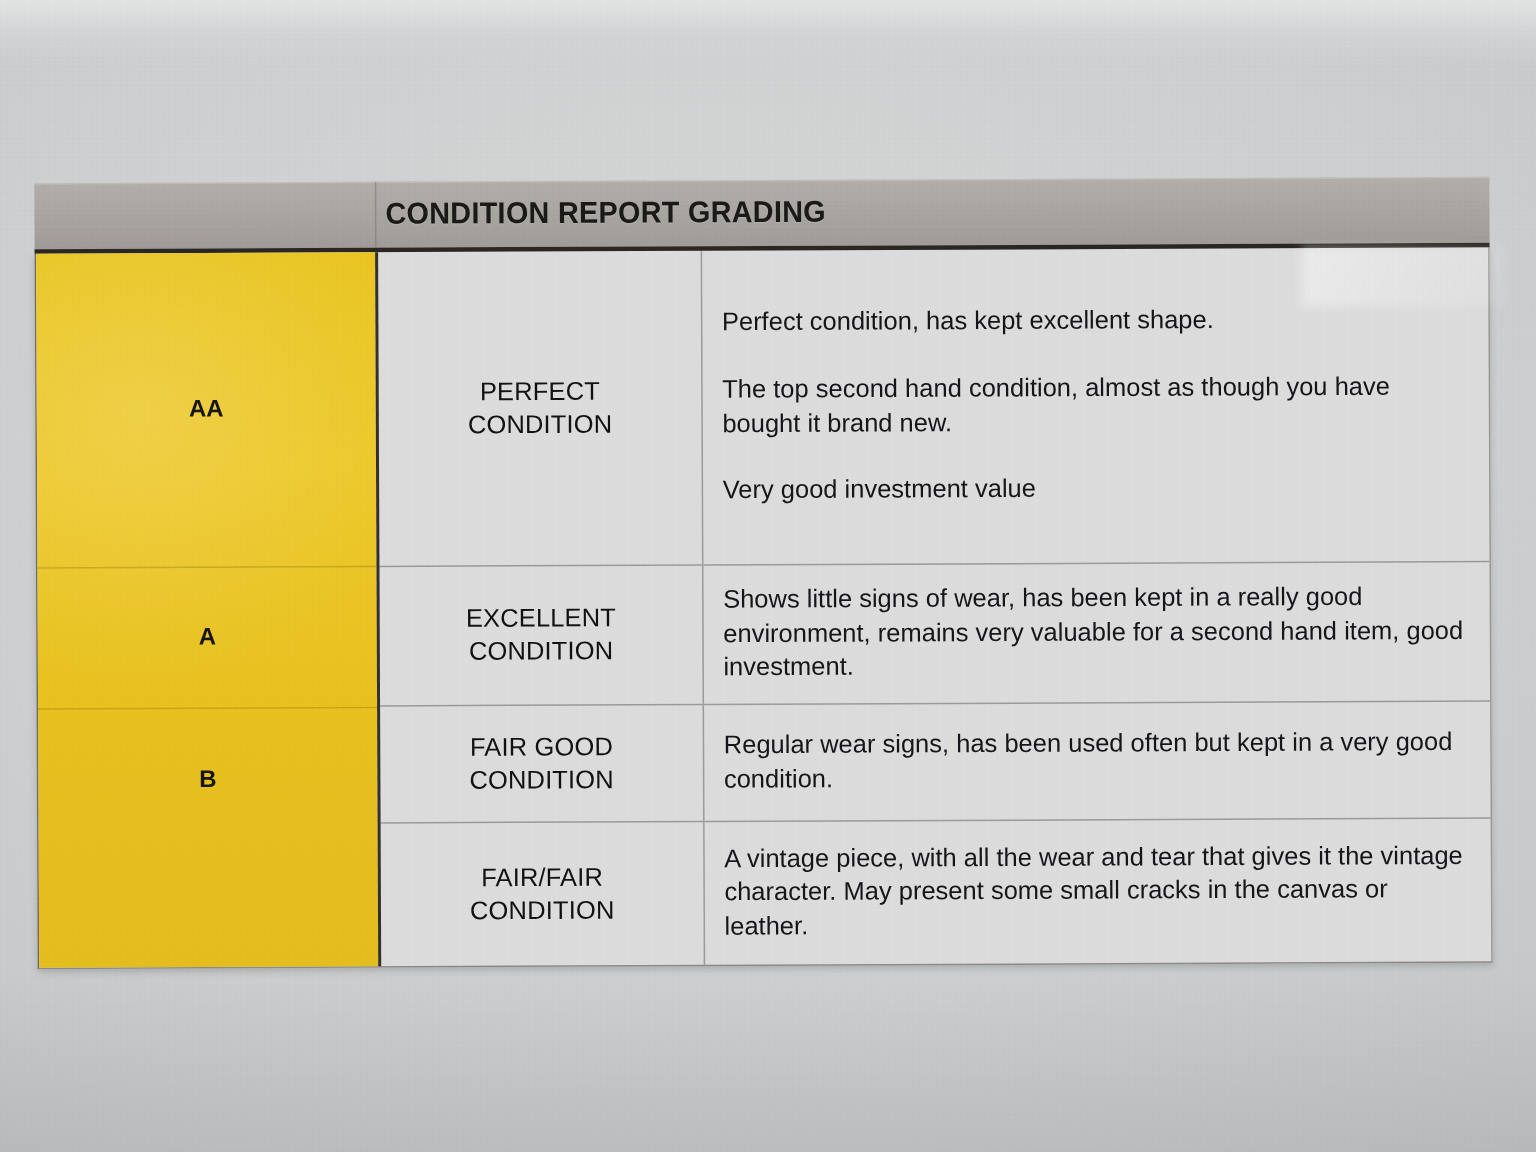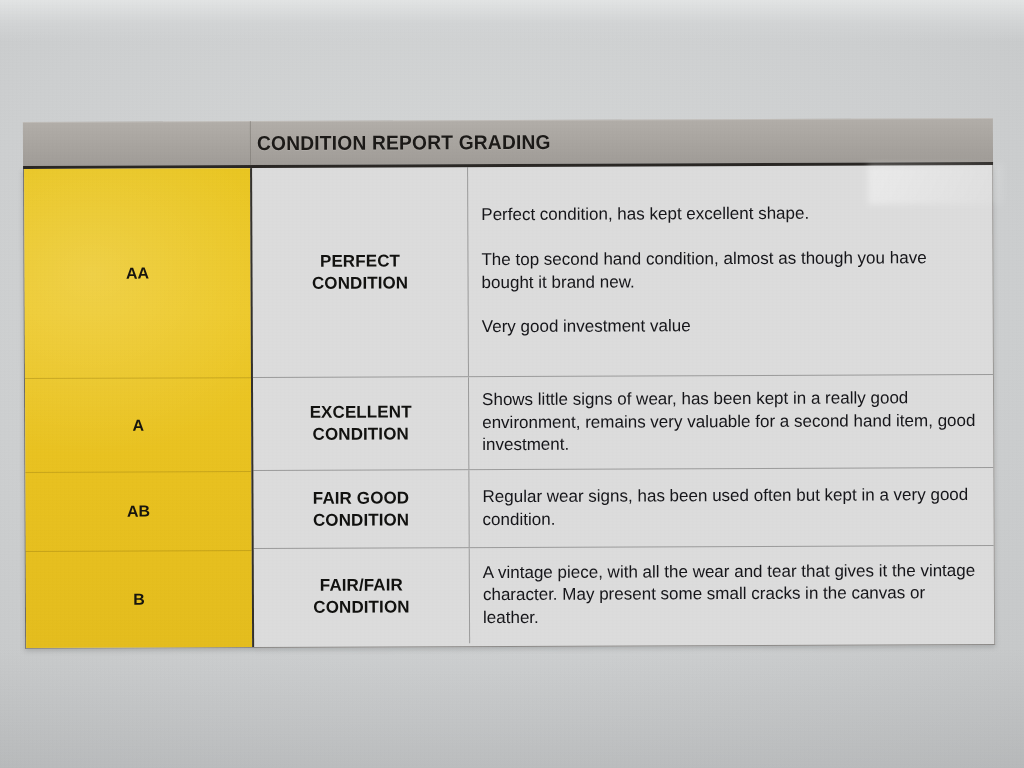--- a/index.html
+++ b/index.html
@@ -134,21 +134,21 @@
     flex: 0 0 216px;
     border-right: 1px solid #9b9b9b;
     display: flex;
     align-items: center;
     justify-content: center;
     text-align: center;
     box-sizing: border-box;
   }
   .cond-name {
     font-size: 17px;
-    font-weight: bold;
+    font-weight: normal;
     line-height: 1.28;
     color: #121210;
     letter-spacing: 0.1px;
   }
   .desc-cell {
     flex: 1 1 auto;
     box-sizing: border-box;
     padding: 11px 14px 11px 13px;
     display: flex;
     flex-direction: column;
@@ -210,23 +210,20 @@
 
   <div id="table-body">
 
     <div id="grade-column">
       <div class="grade-cell" id="grade-0">
         <span>AA</span>
       </div>
       <div class="grade-cell" id="grade-1">
         <span>A</span>
       </div>
-      <div class="grade-cell" id="grade-2">
-        <span>AB</span>
-      </div>
       <div class="grade-cell" id="grade-3">
         <span>B</span>
       </div>
     </div>
 
     <div id="rows-column">
 
       <div class="data-row" id="row-0">
         <div class="cond-cell">
           <div class="cond-name">

